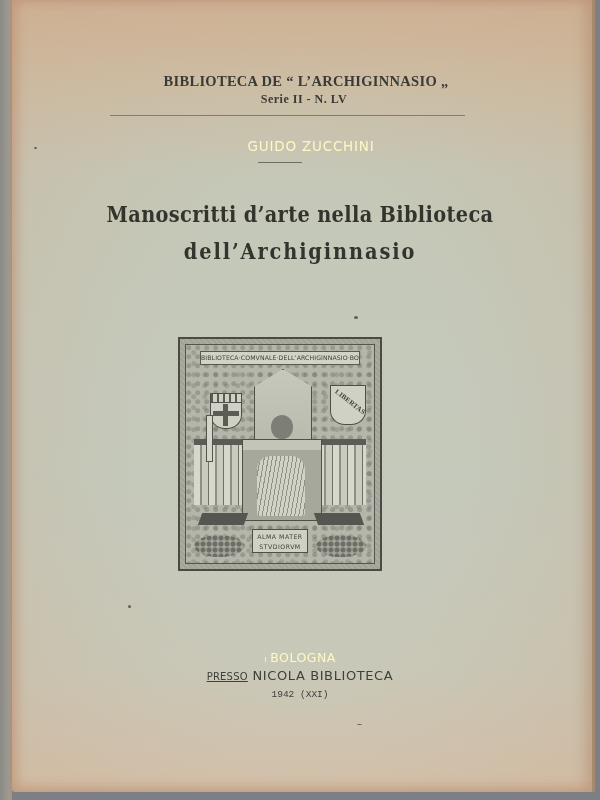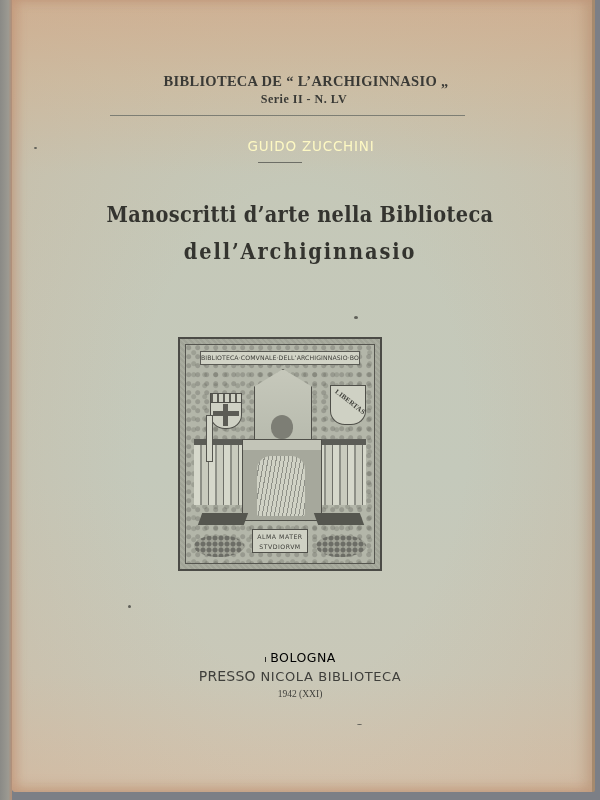--- a/index.html
+++ b/index.html
@@ -135,29 +135,29 @@
       font-family: "DejaVu Sans", sans-serif; font-size: 6.2px; line-height: 10px; color: #3d3d38;
       text-align: center; padding-top: 2px; box-sizing: border-box; letter-spacing: 0.5px;
     }
     .laurel {
       position: absolute; top: 190px; width: 50px; height: 22px; border-radius: 50%;
       background: radial-gradient(circle, #6c6d66 0 2px, transparent 3px) 0 0/6px 6px, #a2a498;
     }
     .laurel.left { left: 8px; }
     .laurel.right { left: 130px; }
     .imprint-city {
-      top: 650px; font-family: "DejaVu Sans", sans-serif; font-size: 12.5px; letter-spacing: 0.5px; color: #000000;
+      top: 650px; font-family: "DejaVu Sans", sans-serif; font-size: 12.5px; letter-spacing: 0.5px; color: #fef9c3;
     }
     .imprint-city .mark { font-size: 9px; margin-right: 3px; }
     .publisher {
       top: 668px; font-family: "DejaVu Sans", sans-serif; font-size: 13px; letter-spacing: 0.6px; color: #3f3f3b;
     }
-    .publisher .small { font-size: 14px; letter-spacing: 0.2px; }
+    .publisher .small { font-size: 10px; letter-spacing: 0.2px; text-decoration: underline; }
     .year {
-      top: 689px; font-family: Liberation Serif, serif; font-size: 9.5px; color: #3f3f3b;
+      top: 689px; font-family: Liberation Mono, monospace; font-size: 9.5px; color: #3f3f3b;
     }
     .speck { position: absolute; background: #5f5f58; border-radius: 50%; }
   </style>
 </head>
 <body>
 
 <div class="spine-edge"></div>
 
 <div class="cover"></div>
 

